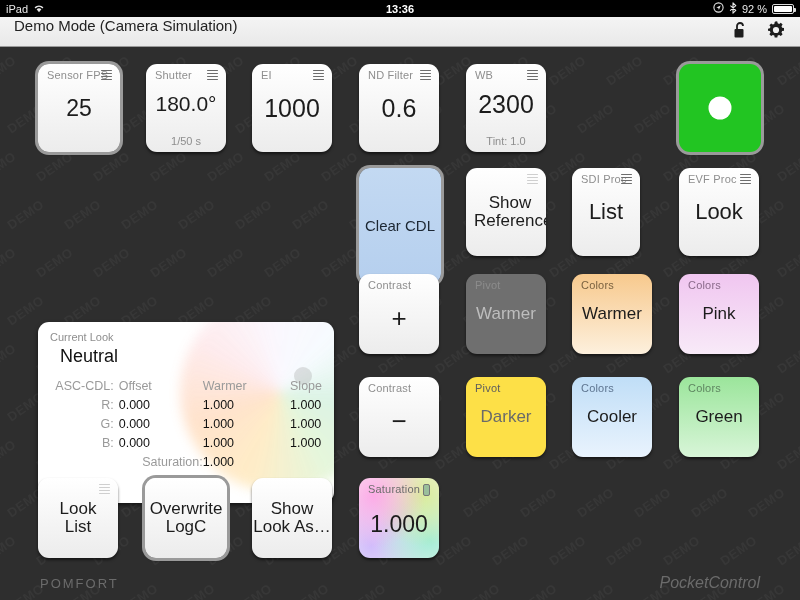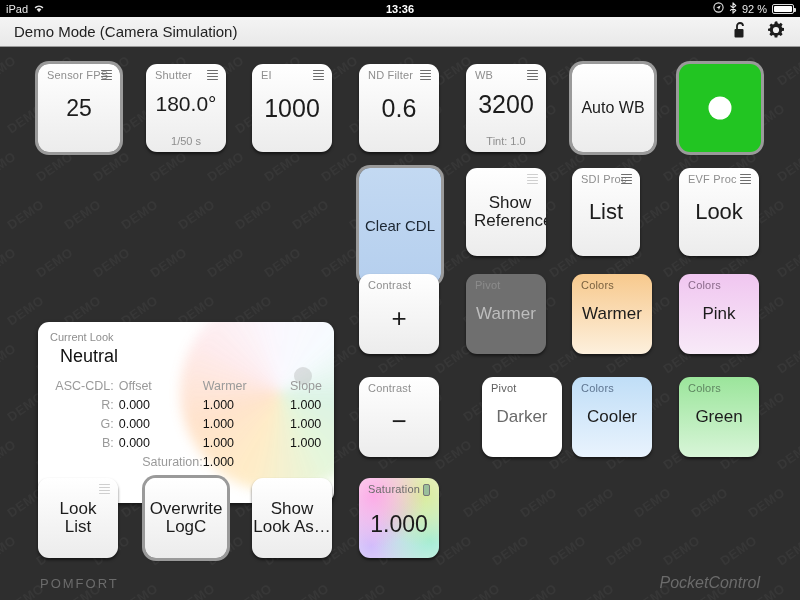--- a/index.html
+++ b/index.html
@@ -25,21 +25,21 @@
     display:inline-block;
   }
   .batt:after{content:"";position:absolute;right:-3px;top:3px;width:2px;height:4px;background:#ddd;border-radius:0 1px 1px 0;}
   .batt i{position:absolute;left:1px;top:1px;bottom:1px;width:90%;background:#fff;border-radius:1px;display:block;}
 
   
   .titlebar{
     position:absolute; top:17px; left:0; width:800px; height:30px;
     background:linear-gradient(#f4f4f4,#e9e9e9);
     border-bottom:1px solid #9a9a9a;
-    display:flex; align-items:center; padding:0 14px;
+    display:flex; padding:0 14px;
   }
   .titlebar .ttl{font-size:15px;color:#222;}
   .tb-icons{margin-left:auto;display:flex;align-items:center;gap:18px;}
 
   
   .screen{
     position:absolute; top:47px; left:0; width:800px; height:553px;
     background:#2e2e2e;
     overflow:hidden;
   }
@@ -90,21 +90,21 @@
   .tile.green{background:#22c522;}
   .tile.green .dot{
     position:absolute;left:50%;top:50%;transform:translate(-50%,-50%);
     width:23px;height:23px;border-radius:50%;background:#fff;
   }
   .tile.blue{background:linear-gradient(#c3d9f2,#b5cfee);}
   .tile.blue .value{font-size:15px;color:#1c2733;}
   .tile.disabled{background:#6f6f6f;box-shadow:0 2px 3px rgba(0,0,0,0.5);}
   .tile.disabled .label{color:#8c8c8c;}
   .tile.disabled .value{color:#bdbdbd;font-size:17px;}
-  .tile.disabled2{background:#ffffff;box-shadow:0 2px 3px rgba(0,0,0,0.5);margin-left:16px;}
+  .tile.disabled2{background:#fde047;box-shadow:0 2px 3px rgba(0,0,0,0.5);}
   .tile.disabled2 .label{color:#5e5e5e;}
   .tile.disabled2 .value{color:#6a6a6a;font-size:17px;}
   .tile.warmer{background:linear-gradient(#f7c98d,#fdf0dd);}
   .tile.warmer .value{font-size:17px;}
   .tile.pink{background:linear-gradient(#f0c6f0,#f8eaf8);}
   .tile.pink .value{font-size:17px;}
   .tile.cooler{background:linear-gradient(#c0def7,#e9f3fd);}
   .tile.cooler .value{font-size:17px;}
   .tile.greeng{background:linear-gradient(#9be59b,#d8f5d8);}
   .tile.greeng .value{font-size:17px;}
@@ -436,27 +436,24 @@
   </div>
 
   <div class="tile" style="left:466px;top:17px;width:80px;height:88px;">
     <span class="label">WB</span>
     <span class="hamb">
         <i></i>
         <i></i>
         <i></i>
         <i></i>
       </span>
-    <span class="value" style="top:46%;">3200</span>
+    <span class="value" style="top:46%;">2300</span>
     <span class="sub">Tint: 1.0</span>
   </div>
 
-  <div class="tile sel" style="left:572px;top:17px;width:82px;height:88px;">
-    <span class="value" style="font-size:16px;">Auto WB</span>
-  </div>
 
   <div class="tile green sel" style="left:679px;top:17px;width:82px;height:88px;">
     <span class="dot"></span>
   </div>
 
   <div class="tile blue sel" style="left:359px;top:121px;width:82px;height:116px;">
     <span class="value">Clear CDL</span>
   </div>
 
   <div class="tile" style="left:466px;top:121px;width:80px;height:88px;">

